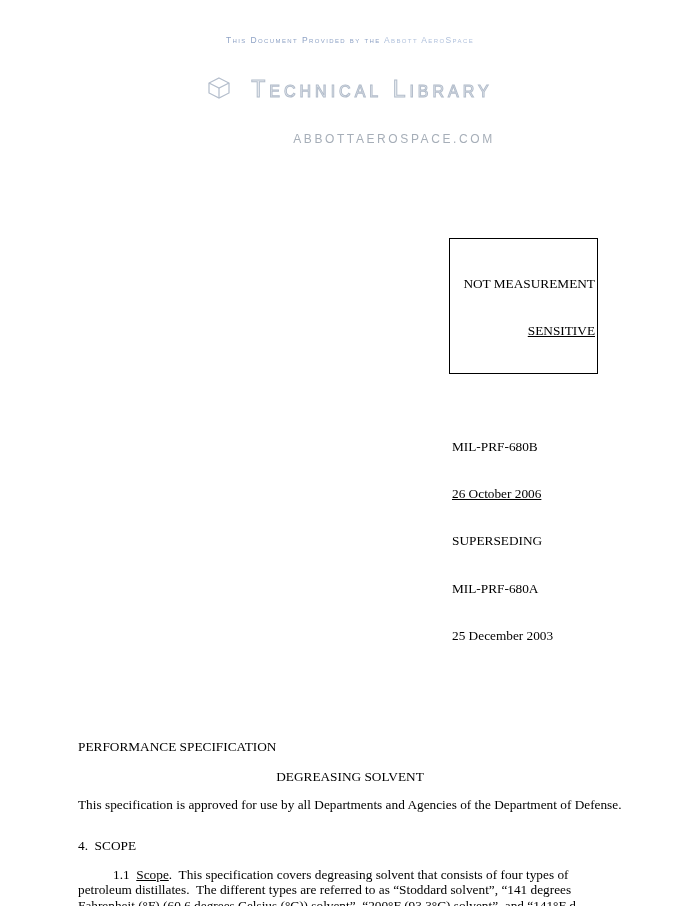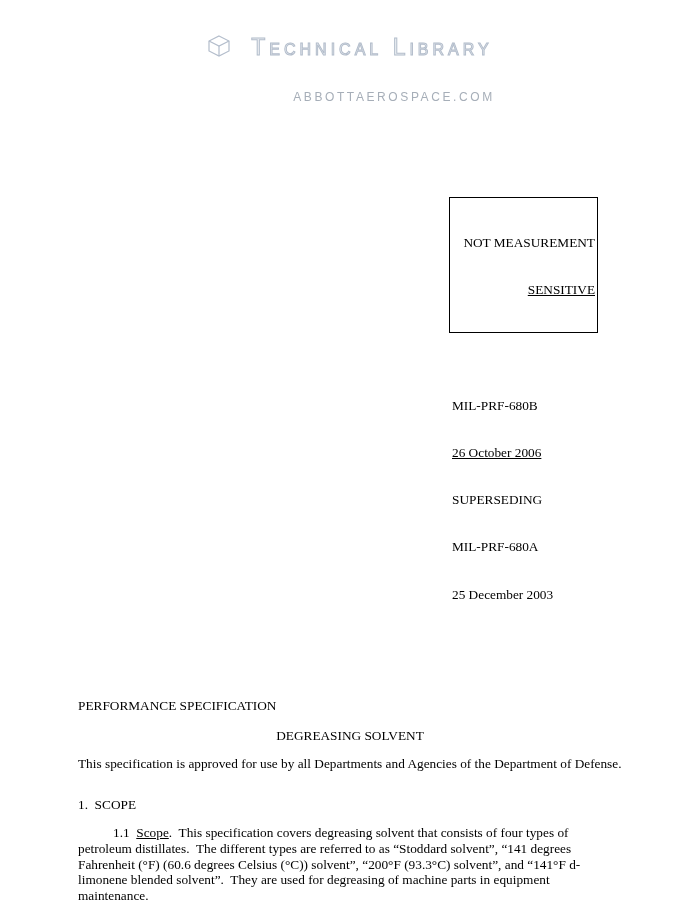--- a/index.html
+++ b/index.html
@@ -40,20 +40,21 @@
   .sec-heading{margin-top:25px;}
   .para{margin-top:13px;}
   .indent{text-indent:35px;}
 </style>
 </head>
 <body>
 
 <div class="page">
 
   <div class="watermark">
+    <div class="wm-line1"><span>This Document Provided by the </span><span class="brand">Abbott AeroSpace</span></div>
     <div class="wm-title-row">
       <span><svg width="24" height="22" viewBox="0 0 24 22">
             <g fill="none" stroke="#b3bdcb" stroke-width="1.2">
               <polygon points="12,1 22,6 22,16 12,21 2,16 2,6"></polygon>
               <polyline points="2,6 12,11 22,6"></polyline>
               <line x1="12" y1="11" x2="12" y2="21"></line>
             </g>
           </svg></span>
       <span class="wm-title">Technical Library</span>
     </div>
@@ -72,17 +73,17 @@
       <div>MIL-PRF-680A</div>
       <div>25 December 2003</div>
     </div>
   </div>
 
   <p class="doc-type">PERFORMANCE SPECIFICATION</p>
   <p class="doc-title">DEGREASING SOLVENT</p>
 
   <p class="approval">This specification is approved for use by all Departments and Agencies of the Department of Defense.</p>
 
-  <p class="sec-heading">1.  SCOPE</p>
+  <p class="sec-heading">4.  SCOPE</p>
 
   <p class="para indent"><span>1.1  </span><span class="u">Scope</span><span>.  This specification covers degreasing solvent that consists of four types of petroleum distillates.  The different types are referred to as “Stoddard solvent”, “141 degrees Fahrenheit (°F) (60.6 degrees Celsius (°C)) solvent”, “200°F (93.3°C) solvent”, and “141°F d-limonene blended solvent”.  They are used for degreasing of machine parts in equipment maintenance.</span></p>
 
 </div>
 
 </body></html>

